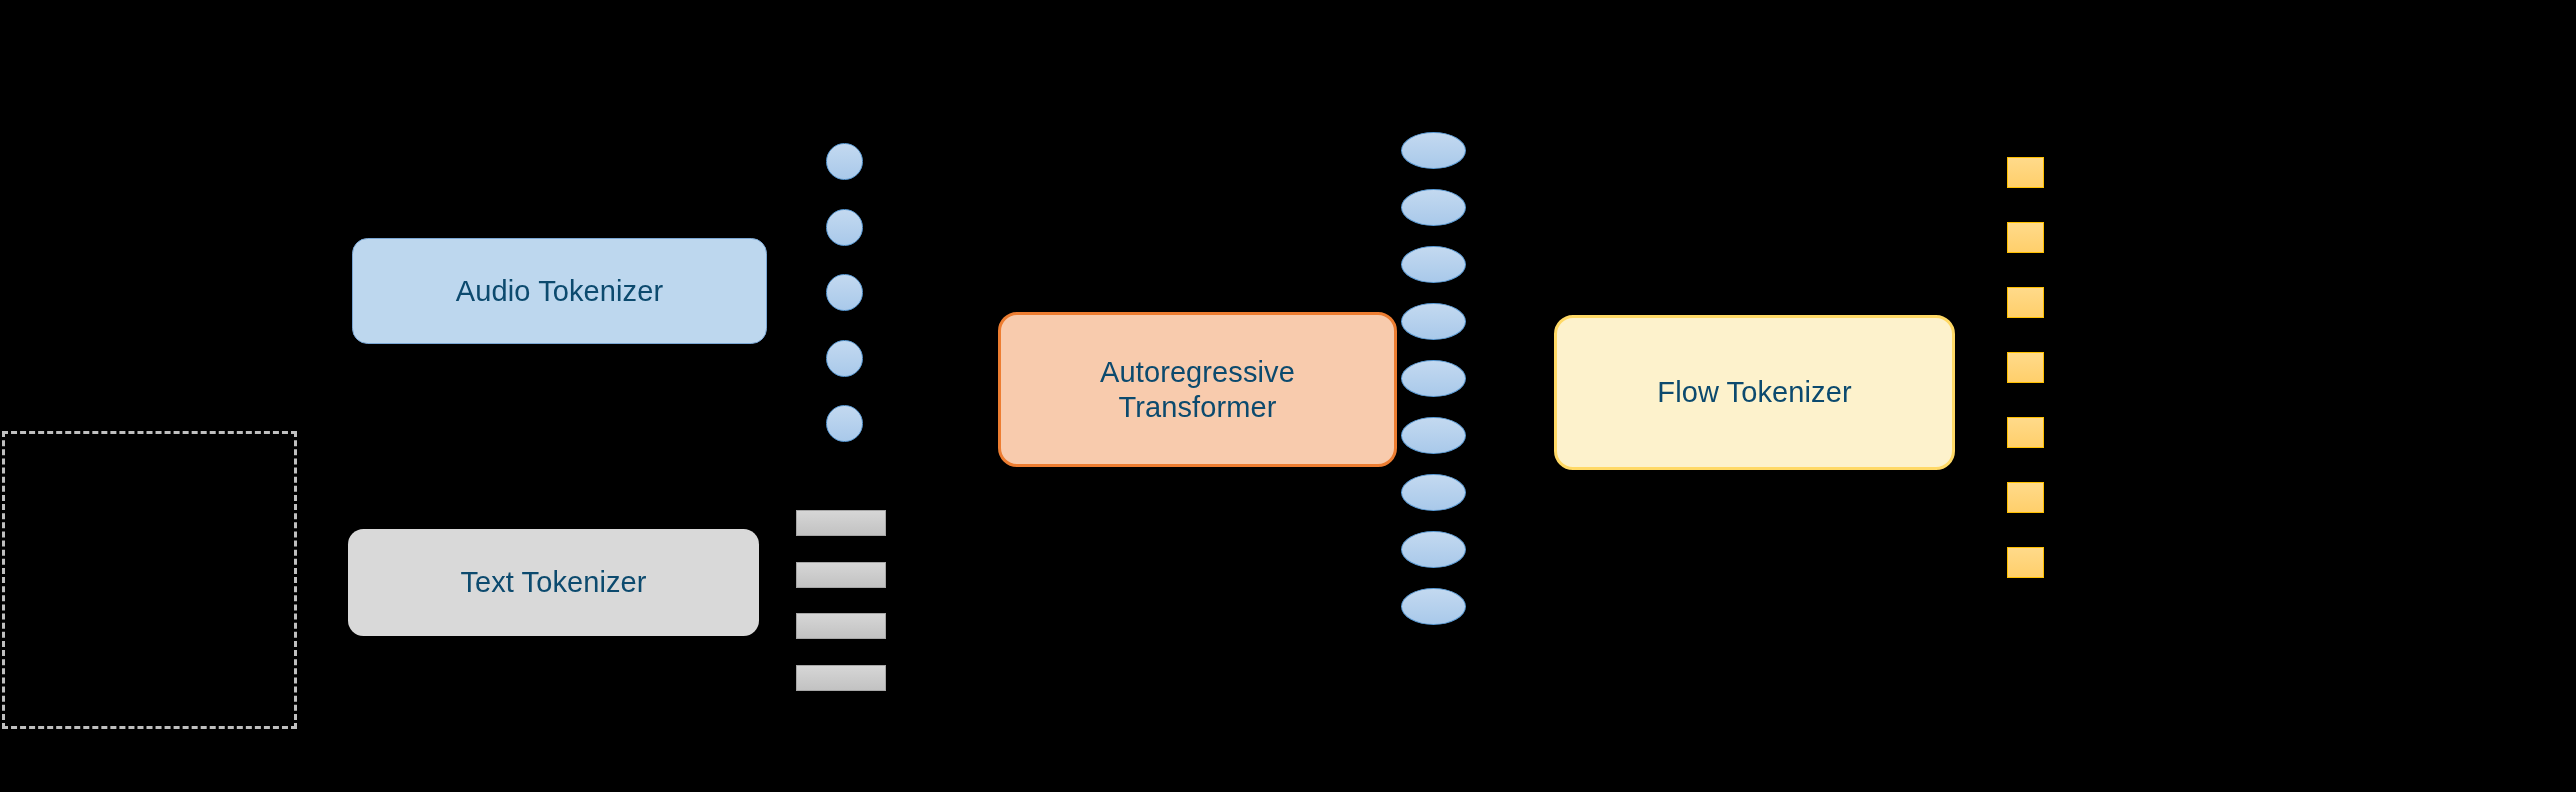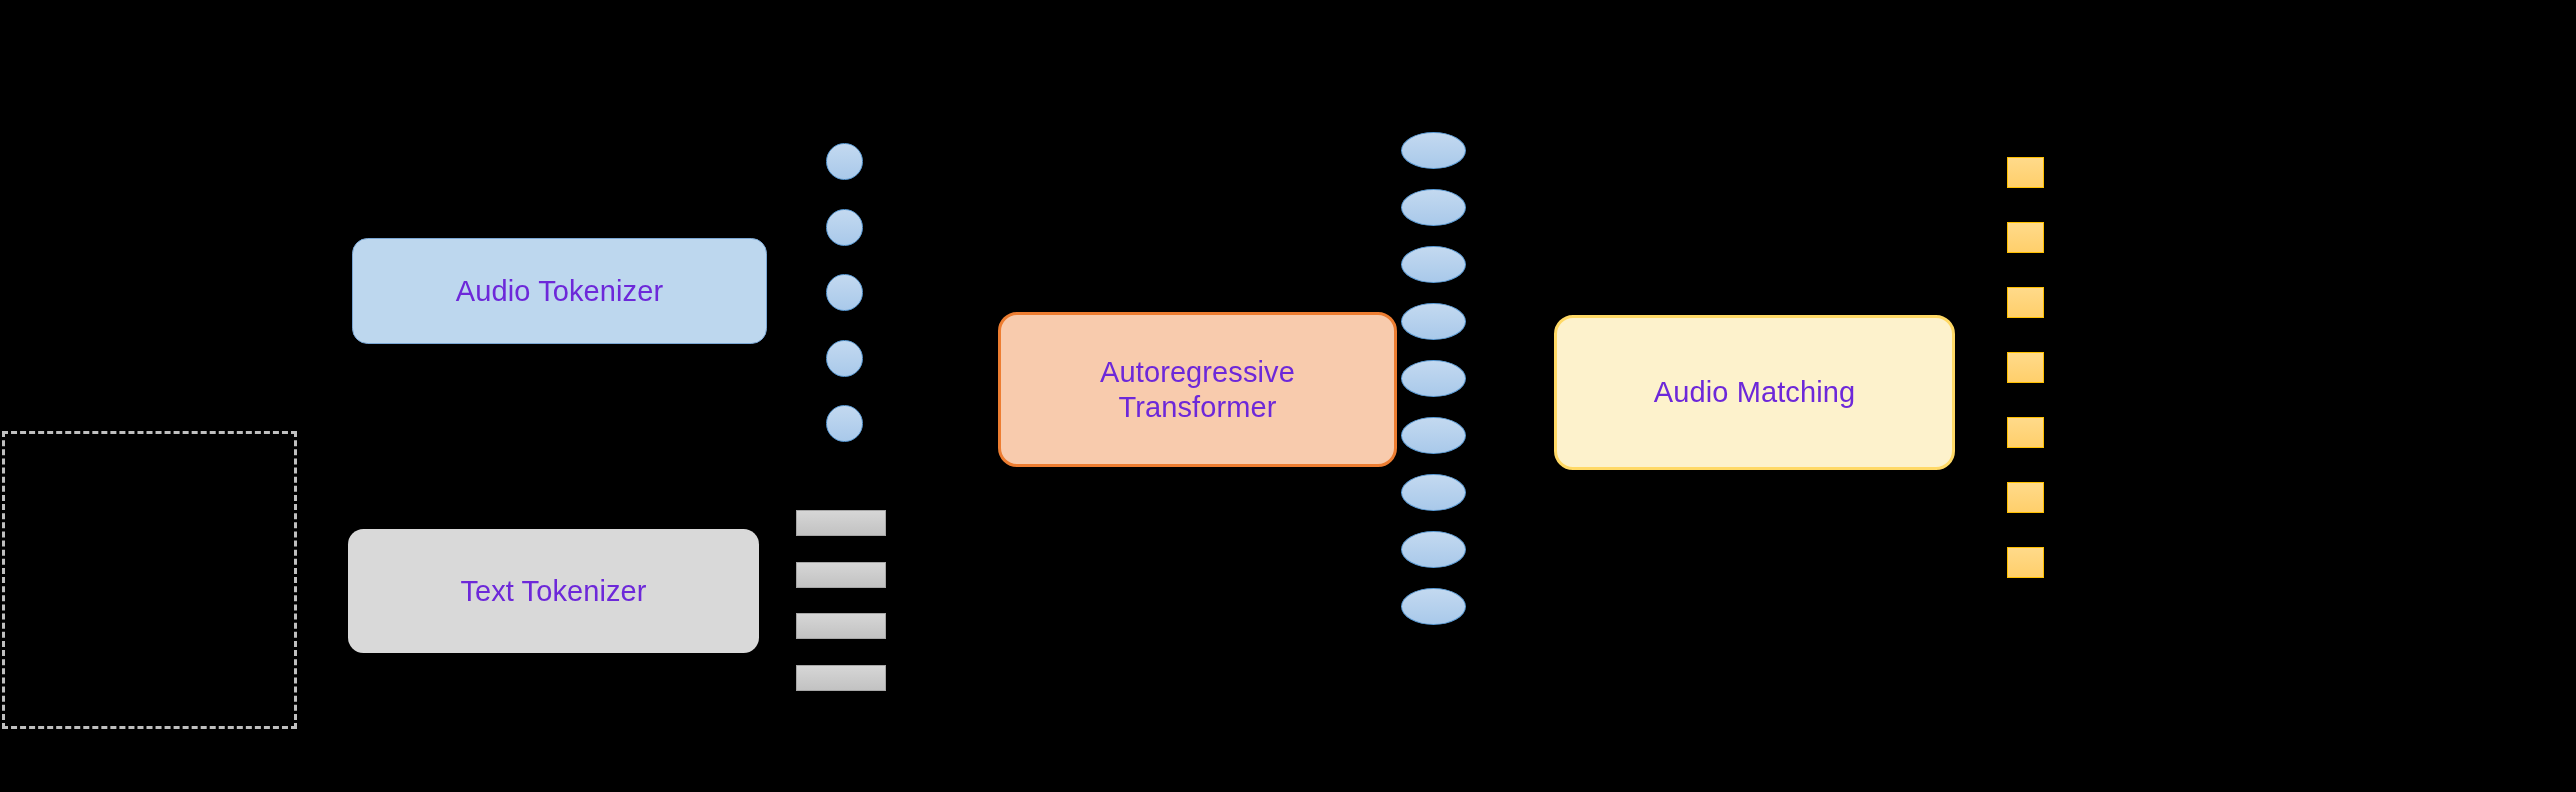--- a/index.html
+++ b/index.html
@@ -17,41 +17,41 @@
   }
 
   
   .node {
     position: absolute;
     box-sizing: border-box;
     display: flex;
     align-items: center;
     justify-content: center;
     text-align: center;
-    color: #6d28d9;
+    color: #0c4a6e;
     line-height: 1.18;
     white-space: pre-line;
   }
 
   
   .proc {
     border-radius: 15.5px;
     font-size: 29px;
     letter-spacing: 0.1px;
   }
 
   .proc-audio-tokenizer {
     left: 352px;  top: 238px;
     width: 415px; height: 106px;
     background: #BDD7EE;
     border: 1.8px solid #7BA7D4;
   }
   .proc-text-tokenizer {
     left: 348px;  top: 529px;
-    width: 411px; height: 124px;
+    width: 411px; height: 107px;
     background: #D9D9D9;
     border: none;
   }
   .proc-ar-transformer {
     left: 998px; top: 312px;
     width: 399px; height: 155px;
     background: #F8CBAD;
     border: 3px solid #ED7D31;
     border-radius: 19px;
   }
@@ -173,21 +173,21 @@
     <div class="token-ellipse"></div>
     <div class="token-ellipse"></div>
     <div class="token-ellipse"></div>
     <div class="token-ellipse"></div>
     <div class="token-ellipse"></div>
     <div class="token-ellipse"></div>
     <div class="token-ellipse"></div>
     <div class="token-ellipse"></div>
   </div>
 
-  <div class="node proc proc-flow-matching">Audio Matching</div>
+  <div class="node proc proc-flow-matching">Flow Tokenizer</div>
 
   <div class="token-stack stack-mel-tokens">
     <div class="token-square"></div>
     <div class="token-square"></div>
     <div class="token-square"></div>
     <div class="token-square"></div>
     <div class="token-square"></div>
     <div class="token-square"></div>
     <div class="token-square"></div>
   </div>

